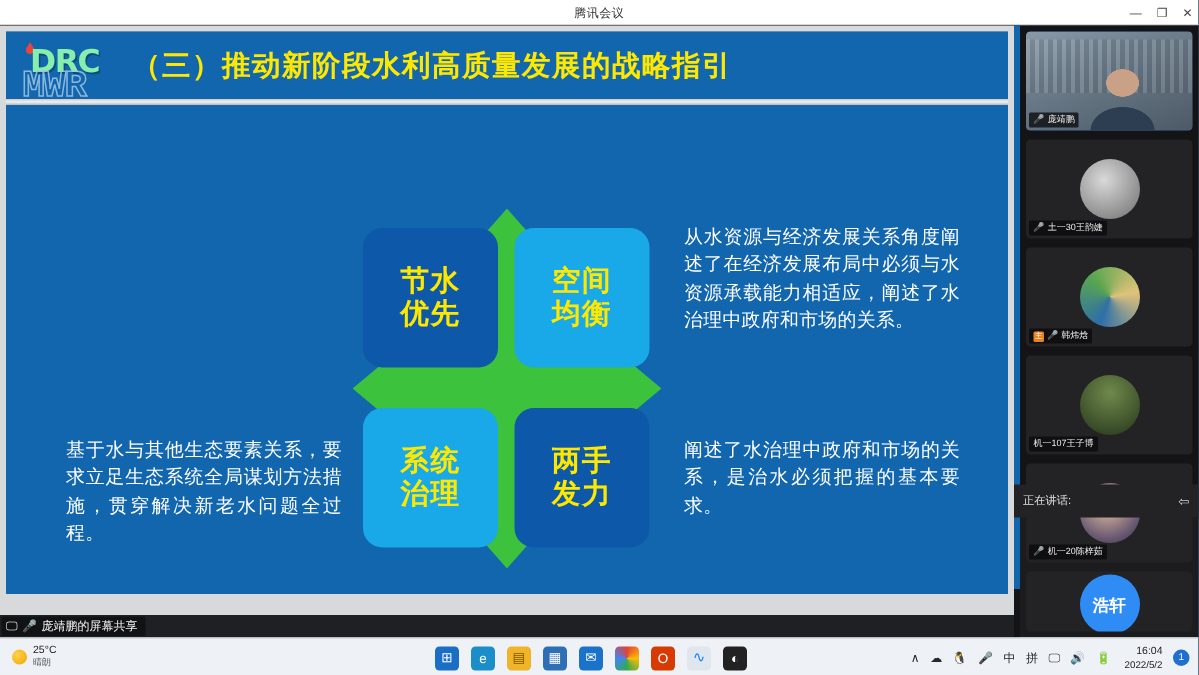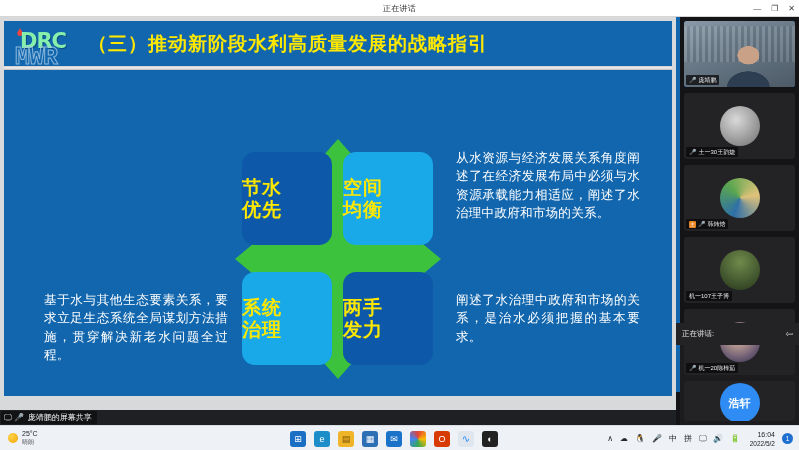--- a/index.html
+++ b/index.html
@@ -82,21 +82,21 @@
   .txt-rt { left: 452px; top: 128px; width: 184px; }
   .txt-rb { left: 452px; top: 270px; width: 184px; }
 
   
   .diagram { position: absolute; left: 231px; top: 118px; width: 206px; height: 240px; }
   .arrow-cross {
     position: absolute; left: 0; top: 0; width: 206px; height: 240px;
   }
   .quad {
     position: absolute; width: 90px; height: 93px; border-radius: 13px;
-    display: flex; flex-direction: column; justify-content: center;
+    display: flex; flex-direction: column; align-items: center; justify-content: center;
     color: #ffe800; font-size: 19px; font-weight: 700; line-height: 22px;
     letter-spacing: 1px;
   }
   .q-tl { left: 7px;  top: 13px;  background: #0d58a8; }
   .q-tr { left: 108px;top: 13px;  background: #19a8e8; }
   .q-bl { left: 7px;  top: 133px; background: #19a8e8; }
   .q-br { left: 108px;top: 133px; background: #0d58a8; }
 
   
   .share-bottom {
@@ -179,21 +179,21 @@
   .clock .c2 { font-size:6.5px; color:#1d1d1f; }
   .badge { width:11px; height:11px; border-radius:50%; background:#1f6fd0;
     color:#fff; font-size:6.5px; display:flex; align-items:center; justify-content:center; }
 </style>
 </head>
 <body>
 
 <div id="root">
 
   <div class="titlebar">
-    <div class="tb-title">正在讲话</div>
+    <div class="tb-title">腾讯会议</div>
     <div class="win-ctrls">
       <span>—</span>
       <span>❐</span>
       <span>✕</span>
     </div>
   </div>
 
   <div class="meet-frame">
 
     <div class="share-area">

